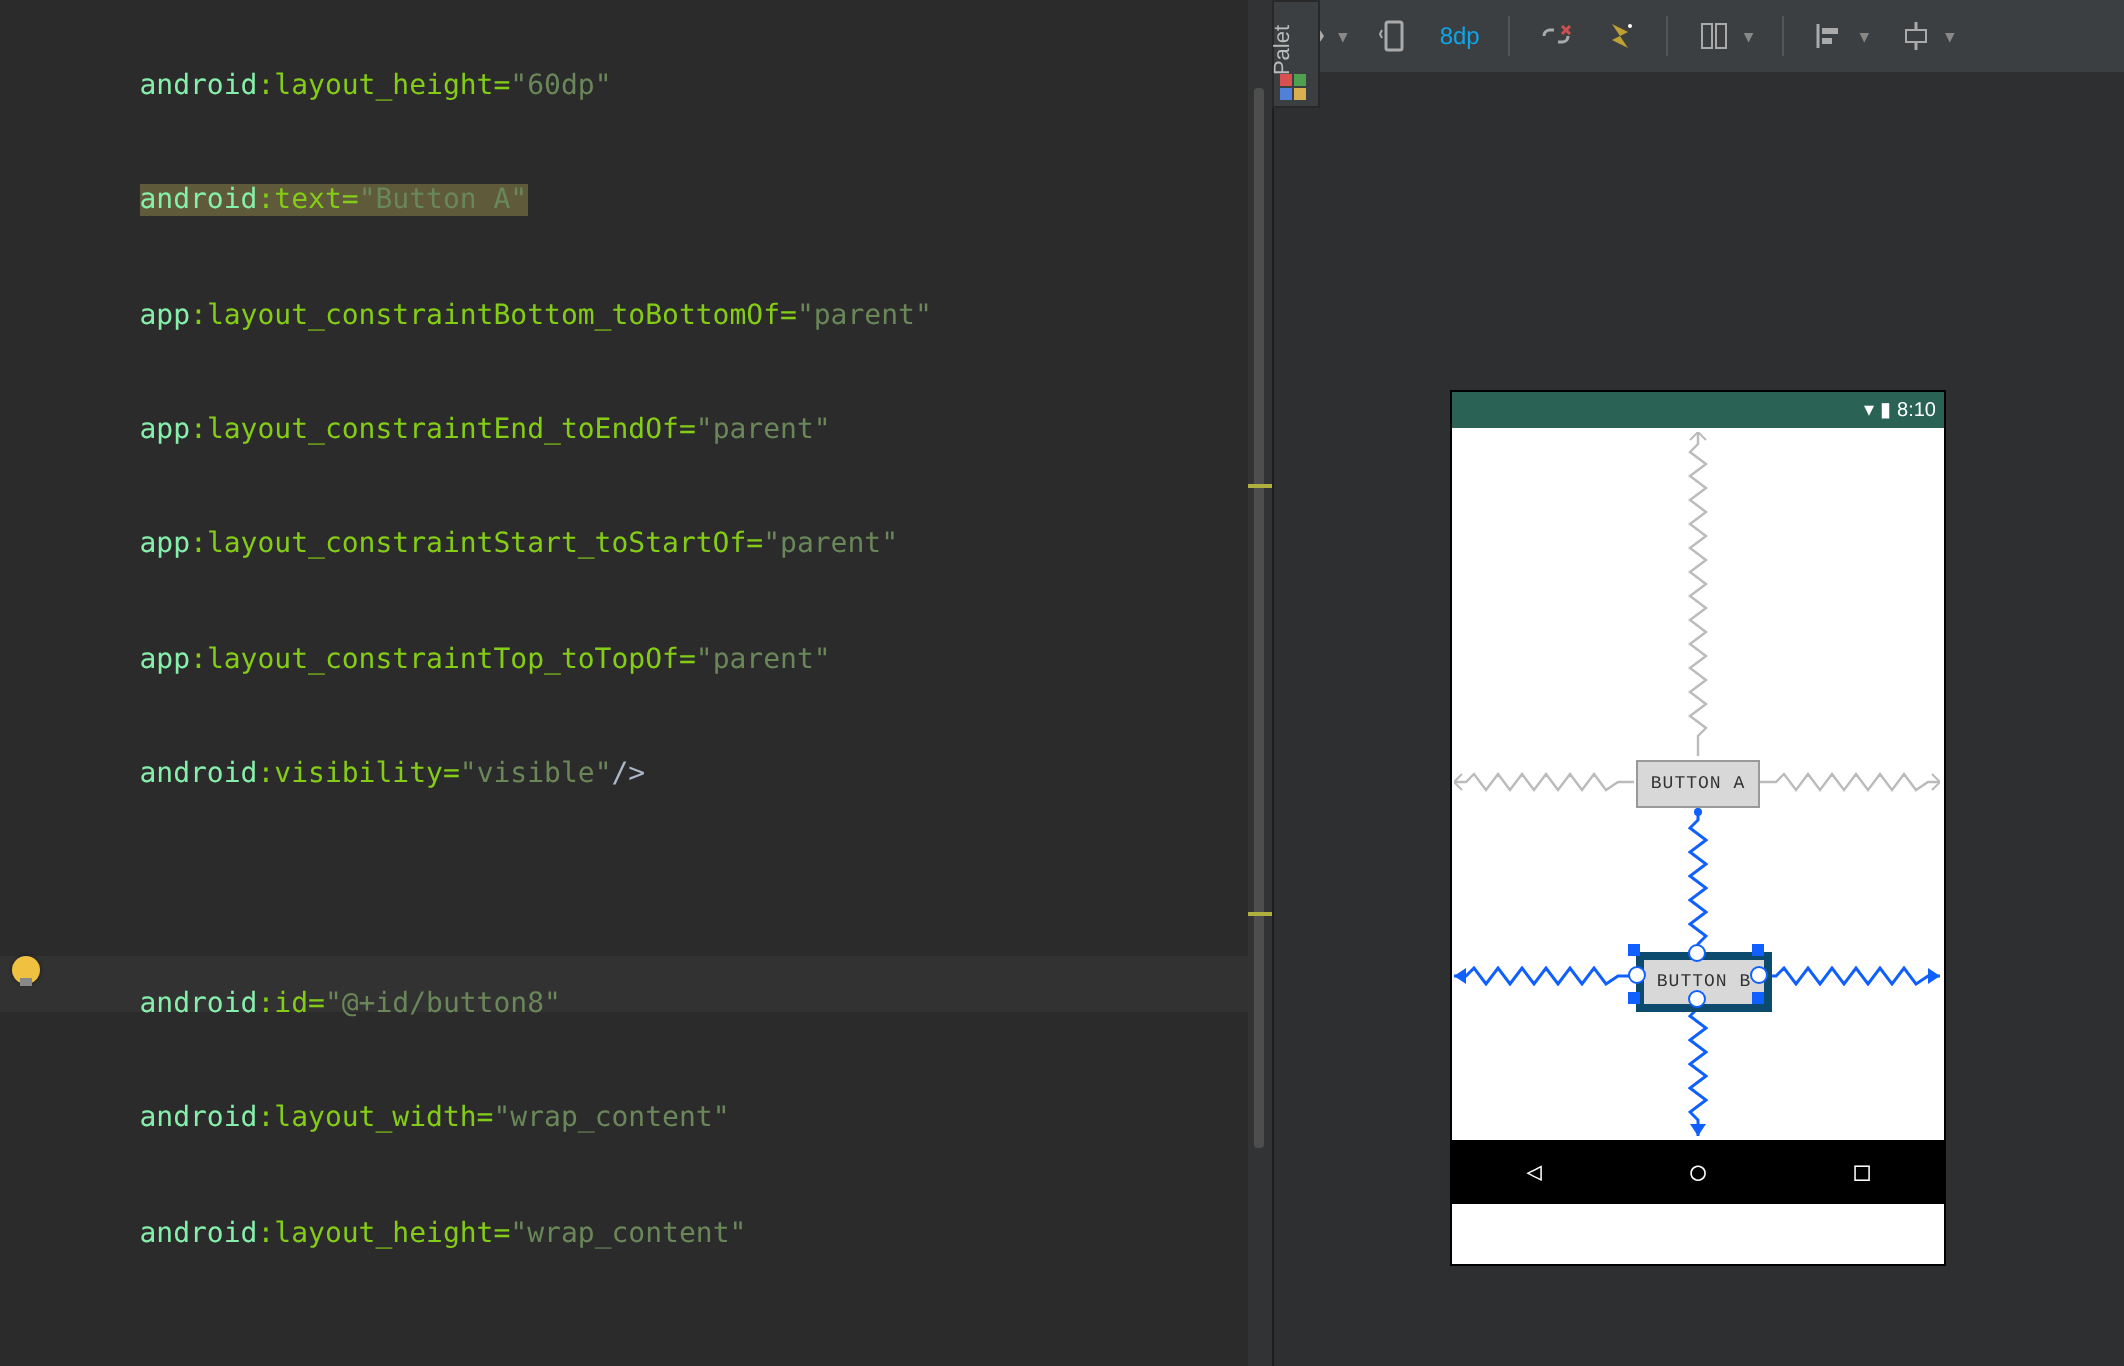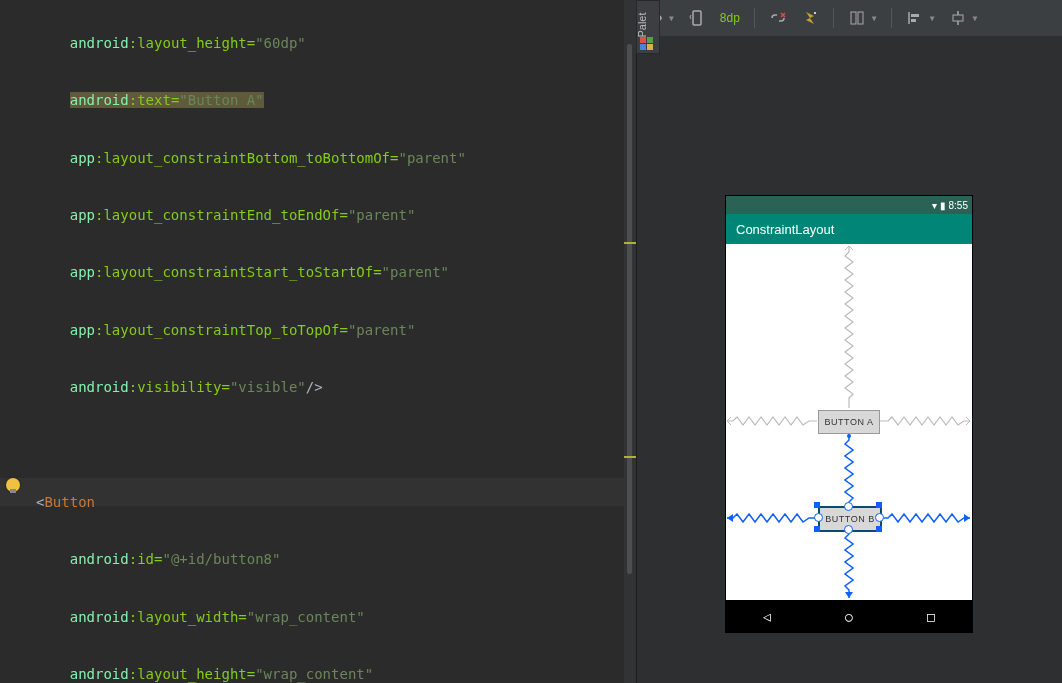--- a/index.html
+++ b/index.html
@@ -23,32 +23,32 @@
 .right-strip .m2{top:456px;background:#b0b040}
 .right-strip .bar{position:absolute;right:4px;top:44px;width:5px;height:530px;background:#4e4e4e;border-radius:2px}
 .palette-tab{position:absolute;left:636px;top:0;width:22px;height:52px;background:#3c3f41;border:1px solid #282828;z-index:3}
 .palette-tab .txt{transform:rotate(-90deg);transform-origin:center;position:absolute;left:-8px;top:18px;color:#bbb;font-size:11px;font-family:sans-serif}
 .palette-tab .sw{position:absolute;left:3px;top:36px;width:14px;height:12px}
 .palette-tab .sw .r{position:absolute;width:6px;height:6px}
 .design-pane{flex:1;background:#2d2f30;position:relative;border-left:1px solid #1e1e1e}
 .toolbar{height:36px;background:#3c3f41;border-bottom:1px solid #282828;display:flex;align-items:center;padding:0 8px;gap:14px}
 .tb-sep{width:1px;height:20px;background:#555}
 .tb-ico{width:18px;height:18px;display:flex;align-items:center;justify-content:center;color:#aaa;font-size:13px}
-.tb-txt{color:#84cc16;font-size:12px;font-family:sans-serif}
+.tb-txt{color:#0ea5e9;font-size:12px;font-family:sans-serif}
 .tb-drop{color:#888;font-size:8px;margin-left:-8px}
 .canvas-area{position:absolute;left:0;top:36px;right:0;bottom:0;background:#2d2f30}
 .device{position:absolute;left:89px;top:160px;width:246px;height:436px;background:#fff;box-shadow:0 0 0 1px #000}
 .statusbar{height:18px;background:#2a6355;color:#fff;display:flex;align-items:center;justify-content:flex-end;padding:0 4px;font-size:10px;font-family:sans-serif;gap:3px}
 .appbar{height:30px;background:#008577;color:#fff;display:flex;align-items:center;padding:0 10px;font-size:13px;font-family:sans-serif}
 .design-surface{position:relative;height:356px;background:#fff}
 .navbar{height:32px;background:#000;display:flex;align-items:center;justify-content:space-around}
 .nav-ico{color:#fff;font-size:13px}
-.btn-widget{position:absolute;background:#d8d8d8;border:1px solid #999;font-size:9px;font-family:Liberation Sans, sans-serif;color:#333;display:flex;align-items:center;justify-content:center;letter-spacing:.5px}
+.btn-widget{position:absolute;background:#d8d8d8;border:1px solid #999;font-size:9px;font-family:Liberation Mono, monospace;color:#333;display:flex;align-items:center;justify-content:center;letter-spacing:.5px}
 .btn-a{left:92px;top:166px;width:60px;height:22px}
-.btn-b{left:92px;top:262px;width:60px;height:22px;border:2px solid #0c4a6e}
+.btn-b{left:92px;top:262px;width:60px;height:22px;border:4px solid #0c4a6e}
 .sel-handle{position:absolute;width:7px;height:7px;background:#fff;border:1px solid #1060ff;border-radius:50%}
 .sel-sq{position:absolute;width:6px;height:6px;background:#1060ff}
 .grey{color:#bbb;stroke:#bbb;fill:#bbb}
 </style>
 </head>
 <body>
 <div class="root">
 <div class="editor-pane">
 <div class="lnhl" style="top:478px"></div>
 <div class="gutter-bulb"></div>
@@ -59,21 +59,20 @@
 </div>
 <div class="code">
 <div class="line">    <span class="c-ns">android</span><span class="c-attr">:layout_height=</span><span class="c-val">"60dp"</span></div>
 <div class="line">    <span class="hl"><span class="c-ns">android</span><span class="c-attr">:text=</span><span class="c-val">"Button A"</span></span></div>
 <div class="line">    <span class="c-ns">app</span><span class="c-attr">:layout_constraintBottom_toBottomOf=</span><span class="c-val">"parent"</span></div>
 <div class="line">    <span class="c-ns">app</span><span class="c-attr">:layout_constraintEnd_toEndOf=</span><span class="c-val">"parent"</span></div>
 <div class="line">    <span class="c-ns">app</span><span class="c-attr">:layout_constraintStart_toStartOf=</span><span class="c-val">"parent"</span></div>
 <div class="line">    <span class="c-ns">app</span><span class="c-attr">:layout_constraintTop_toTopOf=</span><span class="c-val">"parent"</span></div>
 <div class="line">    <span class="c-ns">android</span><span class="c-attr">:visibility=</span><span class="c-val">"visible"</span><span class="c-punct">/&gt;</span></div>
 <div class="line"> </div>
-<div class="line"><span class="c-punct">&lt;</span><span class="c-tag">Button</span></div>
 <div class="line">    <span class="c-ns">android</span><span class="c-attr">:id=</span><span class="c-val">"@+id/button8"</span></div>
 <div class="line">    <span class="c-ns">android</span><span class="c-attr">:layout_width=</span><span class="c-val">"wrap_content"</span></div>
 <div class="line">    <span class="c-ns">android</span><span class="c-attr">:layout_height=</span><span class="c-val">"wrap_content"</span></div>
 
 
 
 
 
 
 
@@ -144,24 +143,21 @@
           </svg>
         </div>
 <div class="tb-drop">▼</div>
 </div>
 
 <div class="canvas-area">
 <div class="device">
 <div class="statusbar">
 <span>▾</span>
 <span>▮</span>
-<span>8:55</span>
-</div>
-<div class="appbar">
-<span>ConstraintLayout</span>
+<span>8:10</span>
 </div>
 <div class="design-surface">
 
 <svg class="grey" style="position:absolute;left:118px;top:2px;width:10px;height:162px">
               <path d="M5 0 L5 6 L1 10 L9 16 L1 22 L9 28 L1 34 L9 40 L1 46 L9 52 L1 58 L9 64 L1 70 L9 76 L1 82 L9 88 L1 94 L9 100 L1 106 L9 112 L1 118 L9 124 L1 130 L9 136 L1 142 L9 148 L5 152 L5 162" fill="none" stroke="#bbb" stroke-width="1.2"></path>
               <path d="M1 4 L5 0 L9 4" fill="none" stroke="#bbb"></path>
             </svg>
 <svg class="grey" style="position:absolute;left:1px;top:172px;width:90px;height:10px">
               <path d="M0 5 L6 5 L10 1 L16 9 L22 1 L28 9 L34 1 L40 9 L46 1 L52 9 L58 1 L64 9 L70 1 L76 9 L82 5 L90 5" fill="none" stroke="#bbb" stroke-width="1.2"></path>
               <path d="M4 1 L0 5 L4 9" fill="none" stroke="#bbb"></path>

